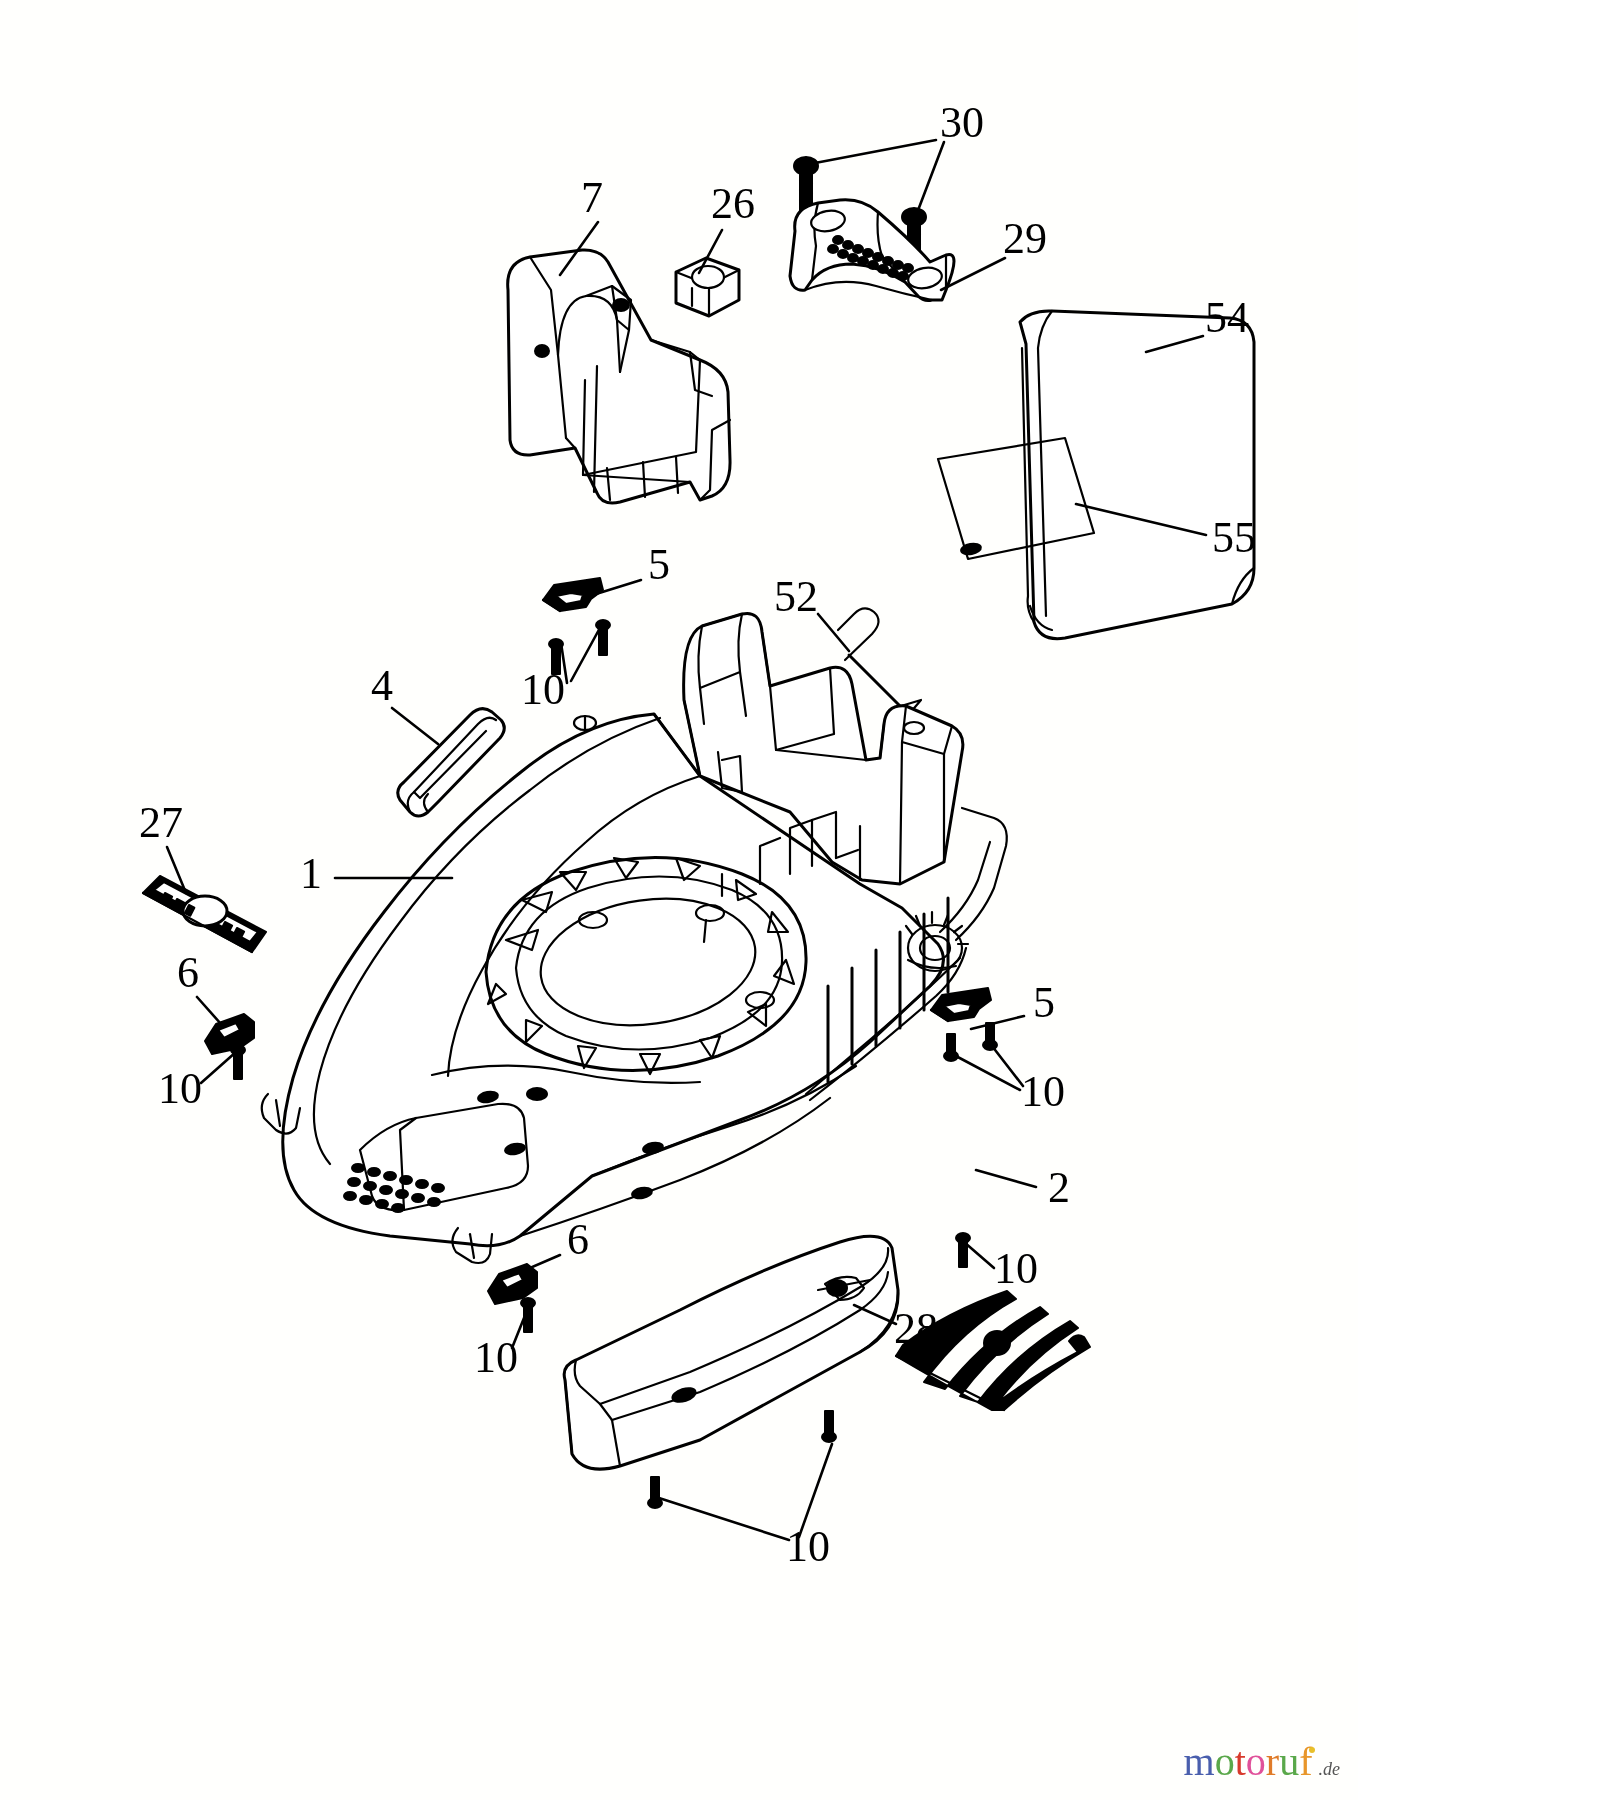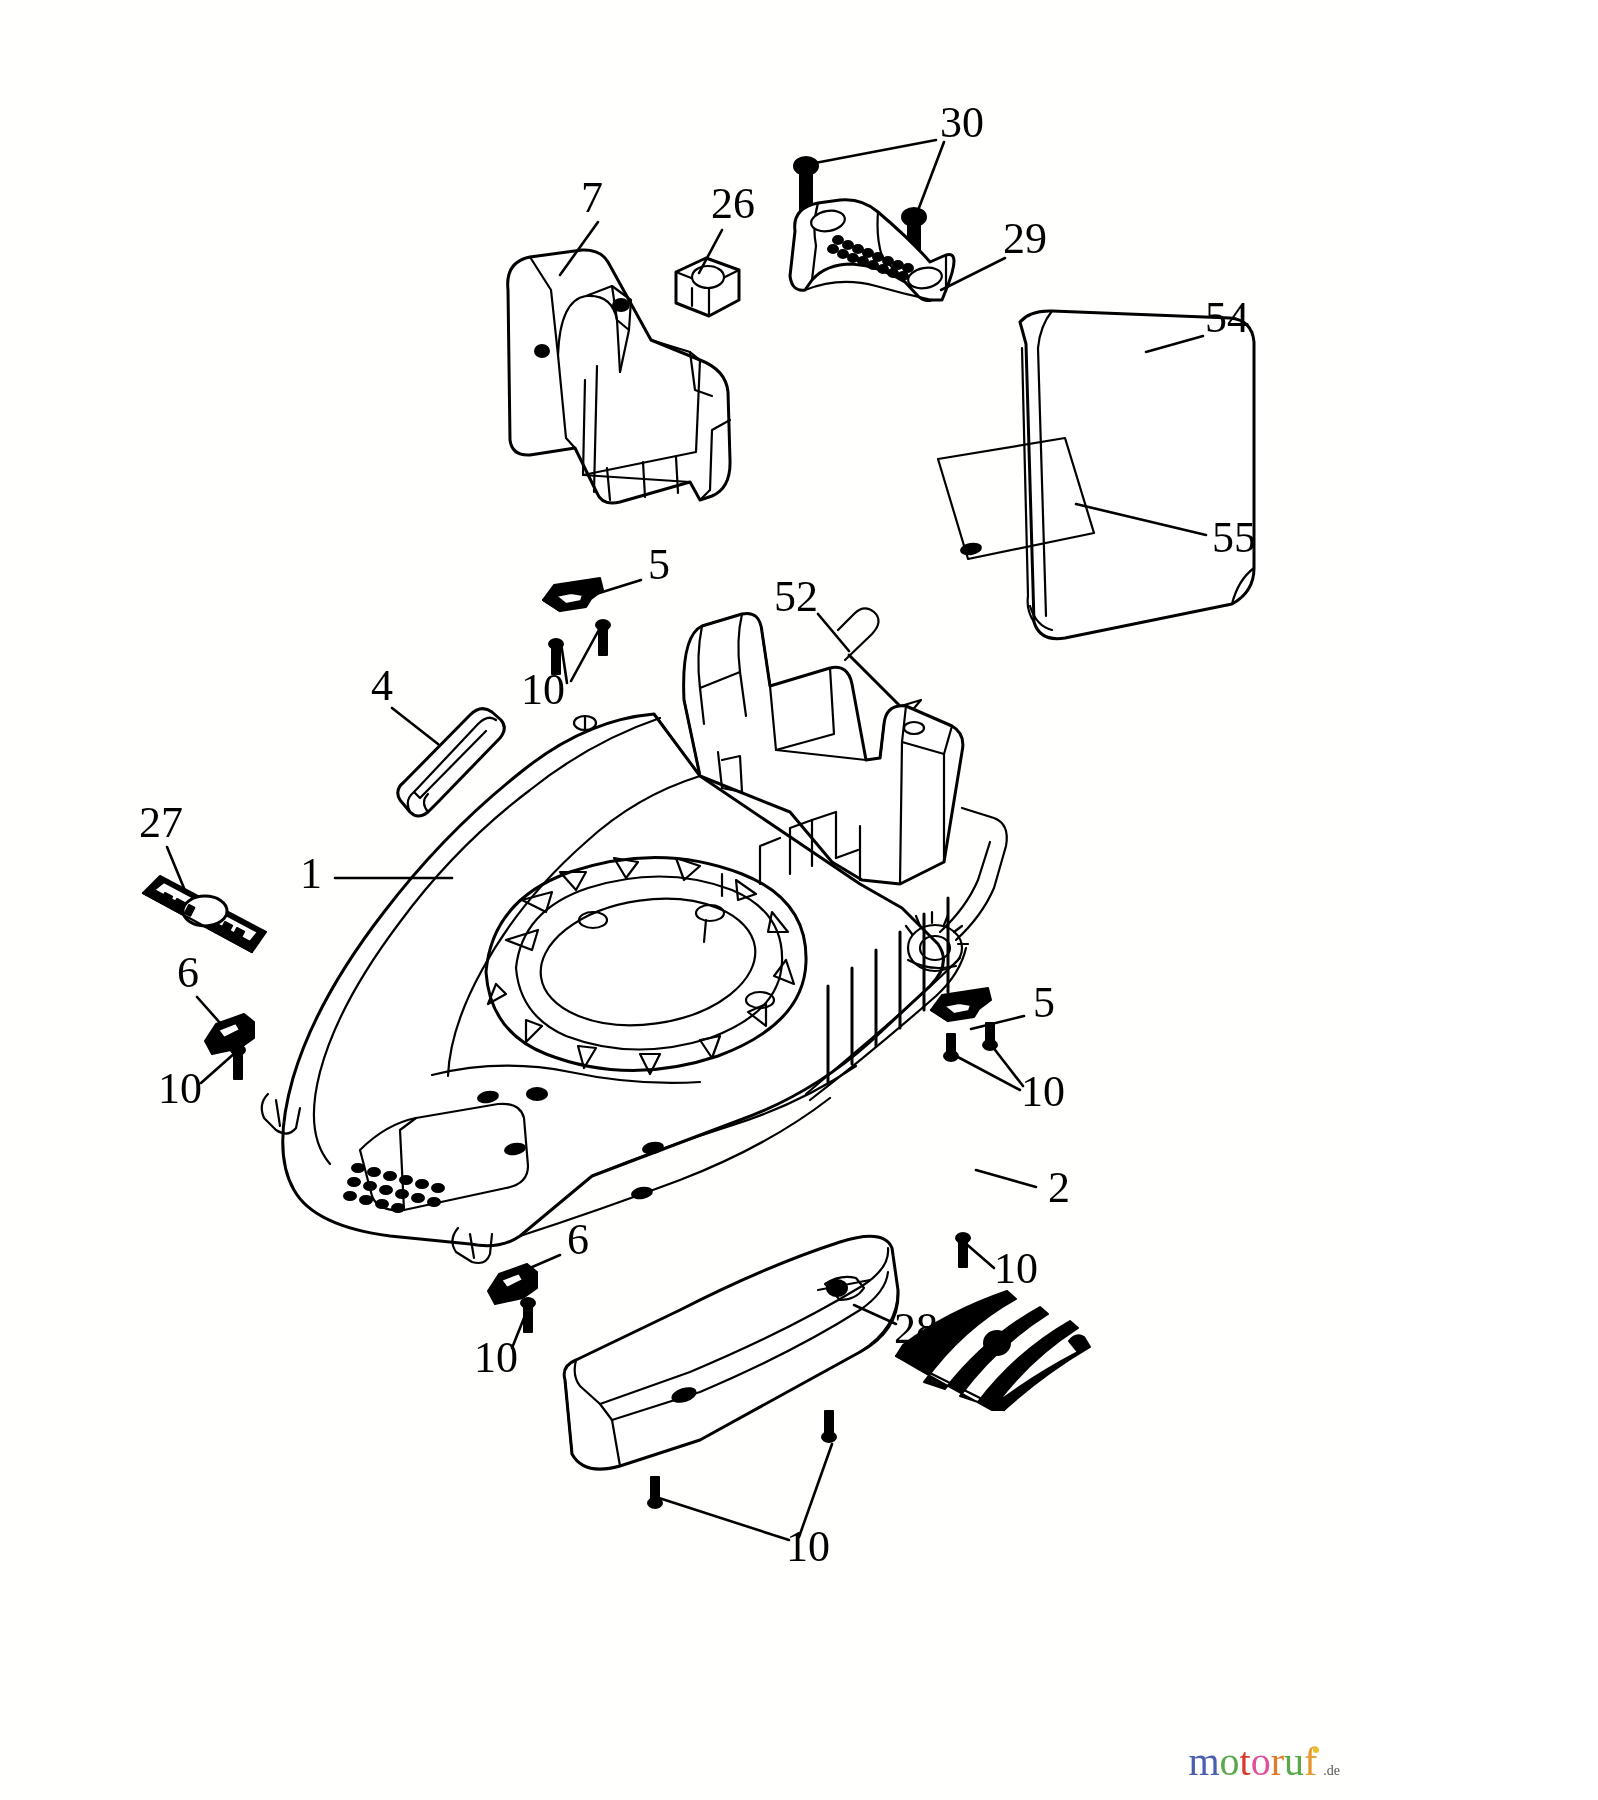--- a/index.html
+++ b/index.html
@@ -82,23 +82,24 @@
     bottom: 18px;
     font-family: "Liberation Serif", serif;
     font-size: 40px;
     letter-spacing: 0px;
     line-height: 1;
     white-space: nowrap;
     user-select: none;
   }
   .watermark .wm-char { display: inline-block; }
   .watermark .wm-suffix {
-    font-size: 14px;
+    font-size: 18px;
     color: #555555;
     vertical-align: baseline;
+    font-style: italic;
   }
   .wm-dot {
     display: inline-block;
     width: 6px; height: 6px;
     border-radius: 50%;
     position: relative;
     top: -22px;
     left: -4px;
   }
 </style>

